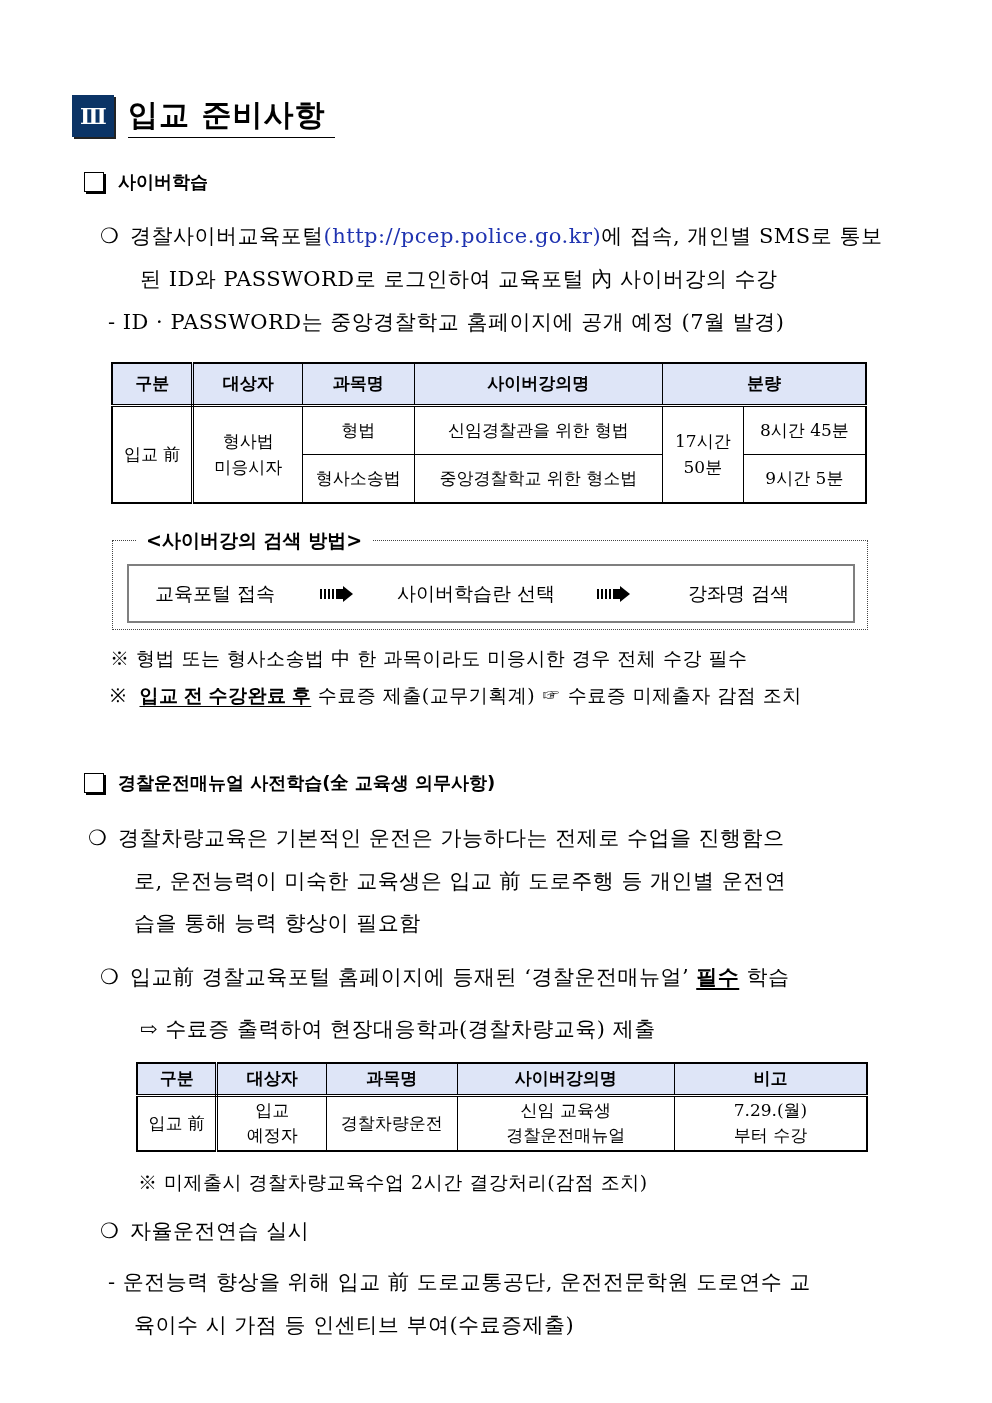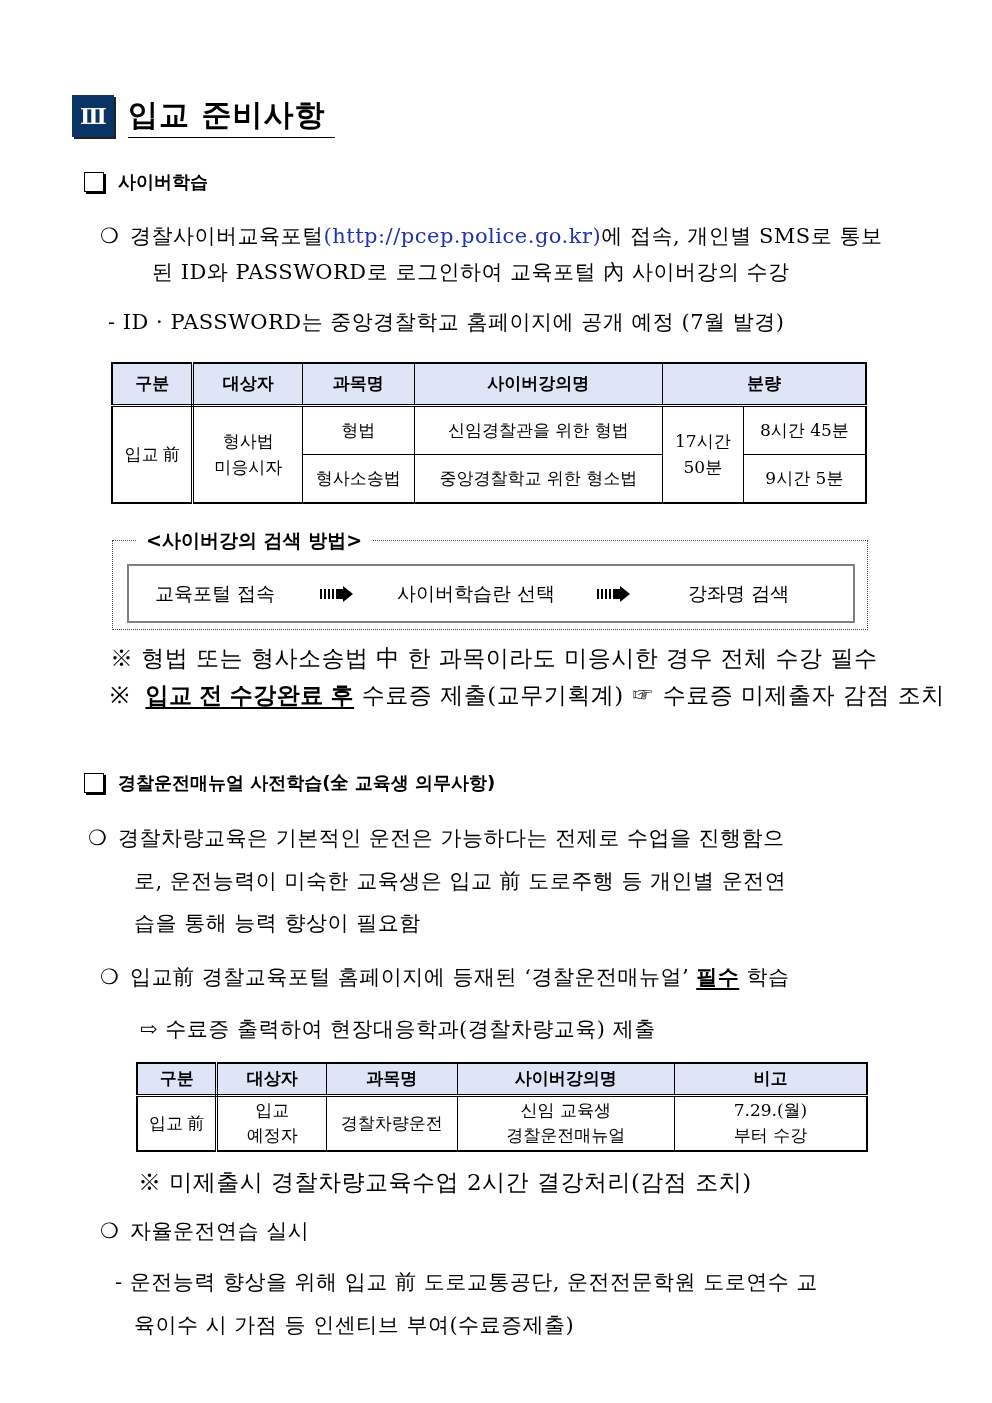--- a/index.html
+++ b/index.html
@@ -31,35 +31,35 @@
       width: 18px; height: 18px; border: 1.5px solid #000; background: #fff;
       box-shadow: 2px 2px 0 #000; margin-right: 14px; flex: none;
     }
     .para {
       font-family: "DejaVu Serif", serif; font-size: 21px; line-height: 30px;
       letter-spacing: 0.5px; white-space: nowrap;
     }
     .bullet { display: inline-block; width: 30px; }
     .url { color: #1f33b0; }
     .ul { text-decoration: underline; text-underline-offset: 4px; }
-    .bold { font-weight: bold; font-family: Liberation Sans, sans-serif; }
+    .bold { font-weight: bold; font-family: Liberation Serif, serif; }
 
     
     table.tbl {
       position: absolute; border-collapse: collapse;
       font-family: "DejaVu Serif", serif; font-size: 17px;
     }
     table.tbl td, table.tbl th {
       border: 1px solid #000; text-align: center; vertical-align: middle; padding: 0;
     }
     table.tbl th {
       background: #dee5f7; font-family: "DejaVu Sans", sans-serif; font-weight: bold;
       font-size: 17px; border-bottom: 3px double #000;
     }
-    table.tbl .dbl-right { border-right: 3px double #000; font-family: Liberation Serif, serif; }
+    table.tbl .dbl-right { border-right: 3px double #000; }
     table.tbl { border: 2px solid #000; }
 
     
     .flow-outer {
       left: 112px; top: 540px; width: 754px; height: 88px;
       border: 1px dotted #444;
     }
     .flow-title {
       left: 136px; top: 526px; padding: 0 10px; background: #fff;
       font-size: 19px; font-weight: bold; line-height: 28px;
@@ -77,38 +77,38 @@
     .arrow .stripes {
       width: 18px; height: 10px;
       background: repeating-linear-gradient(90deg, #000 0 2px, transparent 2px 4px);
     }
     .arrow .head {
       width: 0; height: 0; border-top: 8px solid transparent; border-bottom: 8px solid transparent;
       border-left: 10px solid #000; margin-left: -1px;
     }
     .arrow .bar { width: 6px; height: 10px; background: #000; }
     .note {
-      font-family: "DejaVu Serif", serif; font-size: 23px; line-height: 28px; white-space: nowrap; letter-spacing: 0.5px;
+      font-family: "DejaVu Serif", serif; font-size: 19px; line-height: 28px; white-space: nowrap; letter-spacing: 0.5px;
     }
   </style>
 </head>
 <body>
 
 <div class="abs sec-badge">Ⅲ</div>
 <div class="abs sec-title">입교 준비사항</div>
 
 <div class="abs sub-head" style="left:84px; top:166px;">
   <span class="chk-box"></span>
   <span>사이버학습</span>
 </div>
 
 <div class="abs para" style="left:100px; top:221px;">
   <span class="bullet">❍</span><span>경찰사이버교육포털</span><span class="url">(http://pcep.police.go.kr)</span><span>에  접속,  개인별  SMS로  통보</span>
 </div>
-<div class="abs para" style="left:140px; top:257px;margin-left:12px;">된 ID와 PASSWORD로   로그인하여  교육포털 內 사이버강의 수강</div>
+<div class="abs para" style="left:140px; top:264px;">된 ID와 PASSWORD로   로그인하여  교육포털 內 사이버강의 수강</div>
 <div class="abs para" style="left:108px; top:307px;">- ID · PASSWORD는  중앙경찰학교  홈페이지에  공개  예정 (7월  발경)</div>
 
 <table class="tbl" style="left:111px; top:362px; width:756px; height:142px;">
   <colgroup>
     <col style="width:81px">
       <col style="width:110px">
       <col style="width:112px">
       <col style="width:249px">
       <col style="width:81px">
       <col style="width:123px">
@@ -216,14 +216,14 @@
     </td>
   </tr>
 </tbody>
   </table>
 
 <div class="abs note" style="left:138px; top:1168px;">※  미제출시  경찰차량교육수업  2시간  결강처리(감점  조치)</div>
 
 <div class="abs para" style="left:100px; top:1216px;">
   <span class="bullet">❍</span><span>자율운전연습  실시</span>
 </div>
-<div class="abs para" style="left:108px; top:1267px;margin-left:7px;">-  운전능력  향상을  위해  입교  前  도로교통공단,  운전전문학원  도로연수  교</div>
+<div class="abs para" style="left:108px; top:1267px;">-  운전능력  향상을  위해  입교  前  도로교통공단,  운전전문학원  도로연수  교</div>
 <div class="abs para" style="left:134px; top:1310px;">육이수  시  가점  등  인센티브  부여(수료증제출)</div>
 
 </body></html>

